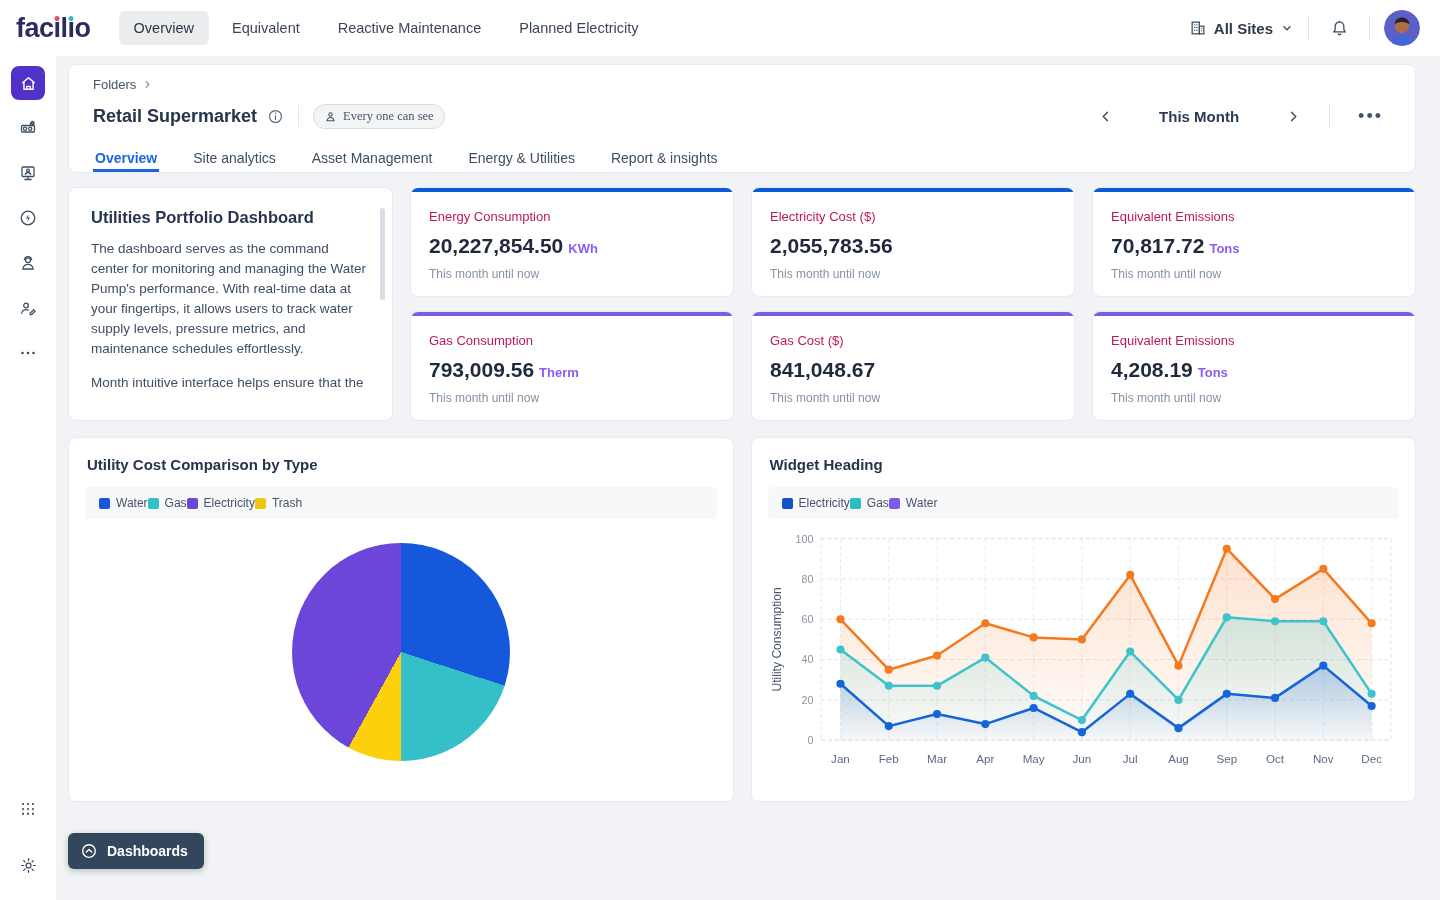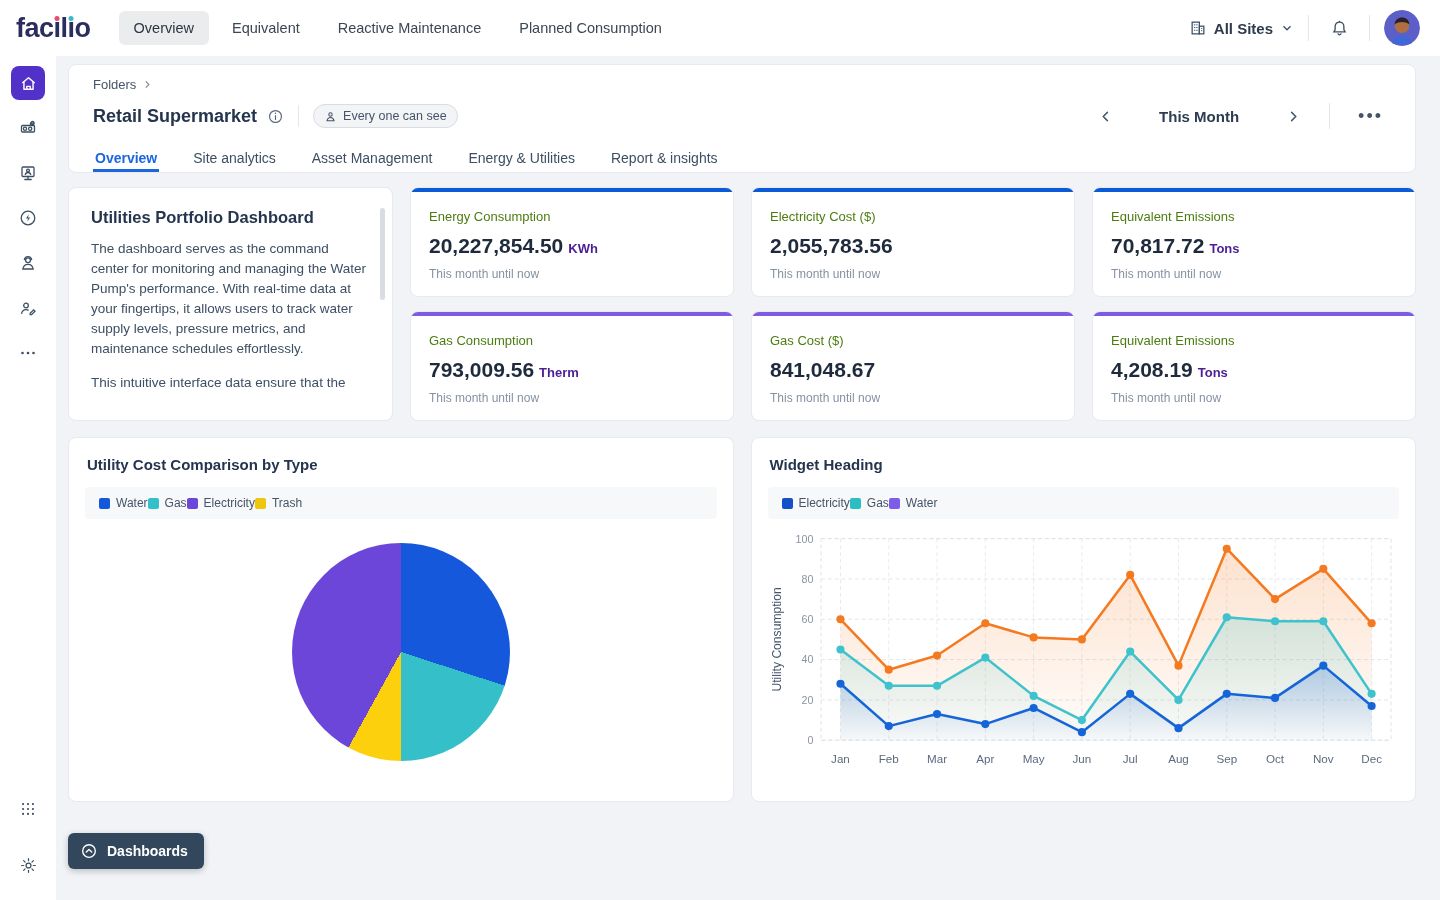--- a/index.html
+++ b/index.html
@@ -35,40 +35,40 @@
   .main { position:absolute; top:56px; left:56px; right:0; bottom:0; padding:8px 24px 0 12px; }
   .card { background:#fff; border:1px solid #e7eaee; border-radius:8px; }
 
   .header-card { padding:12px 24px 0; margin-bottom:14px;text-align:right; }
   .breadcrumb { display:flex; align-items:center; gap:6px; font-size:13px; color:#44546a; }
   .title-row { display:flex; align-items:center; margin-top:8px; }
   .page-title { font-size:18px; font-weight:700; color:#25354e; }
   .info-icon { margin-left:10px; display:flex; cursor:pointer; }
   .title-divider { width:1px; height:22px; background:#e3e6ea; margin:0 14px; }
   .badge { display:flex; align-items:center; gap:6px; font-size:12.5px; color:#44546a;
-    background:#f3f4f6; border:1px solid #d9dde2; border-radius:12px; padding:4px 10px; }
+    background:#f3f4f6; border:1px solid #d9dde2; border-radius:12px; padding:4px 10px;font-family:Liberation Serif, serif; }
   .title-right { margin-left:auto; display:flex; align-items:center; gap:10px; }
   .period-label { font-size:15px; font-weight:700; color:#2c3c52; margin:7px 28px; }
   .more-btn { font-size:18px; letter-spacing:2px; color:#44546a; cursor:pointer; padding:0 8px; }
   .tabs { display:flex; gap:32px; margin-top:14px; }
   .tab { font-size:14px; color:#3d4f63; padding:4px 2px 3px; cursor:pointer; border-bottom:3px solid transparent; }
   .tab.active { color:#1b66e0; font-weight:600; border-bottom-color:#1b66e0; }
 
   
   .kpi-grid { display:grid; grid-template-columns:325px 1fr 1fr 1fr; grid-template-rows:110px 110px; gap:14px 17px; }
   .desc-card { grid-row:1 / span 2; padding:20px 22px; position:relative; overflow:hidden; }
   .desc-title { font-size:16.5px; font-weight:700; color:#25354e; margin-bottom:12px; }
   .desc-text { font-size:13.5px; line-height:20px; color:#3d4f63; margin-bottom:14px; }
   .desc-scrollbar { position:absolute; right:7px; top:20px; width:5px; height:92px; border-radius:3px; background:#d9dde3; cursor:pointer; }
   .kpi-card { position:relative; overflow:hidden; padding:21px 18px 0; }
   .kpi-accent { position:absolute; top:0; left:0; right:0; height:4px; }
-  .kpi-title { font-size:13px; color:#4d7c0f; }
+  .kpi-title { font-size:13px; color:#be185d; }
   .kpi-value-row { margin-top:10px; display:flex; align-items:baseline; gap:5px; }
   .kpi-value { font-size:21px; font-weight:700; color:#1f2b3d; }
-  .kpi-unit { font-size:13px; font-weight:700; color:#4c1d95; }
+  .kpi-unit { font-size:13px; font-weight:700; color:#8b5cf6; }
   .kpi-caption { margin-top:9px; font-size:12px; color:#8592a2; }
 
   
   .charts-row { display:grid; grid-template-columns:1fr 1fr; gap:17px; margin-top:16px; height:355px; }
   .chart-card { padding:18px 16px; }
   .chart-title { font-size:15px; font-weight:700; color:#25354e; padding-left:2px; }
   .legend-strip { margin-top:14px; background:#f7f8f9; border-radius:4px; padding:9px 14px; display:flex; align-items:center; }
   .legend-item { display:flex; align-items:center; gap:6px; font-size:12px; color:#44546a; }
   .legend-swatch { width:11px; height:11px; border-radius:2px; }
   .pie { width:218px; height:218px; border-radius:50%; margin:24px auto 0; }
@@ -89,21 +89,21 @@
     <span>fac</span>
       <span class="logo-i"><span class="logo-dot pink"></span><span>ı</span></span>
       <span>l</span>
       <span class="logo-i"><span class="logo-dot cyan"></span><span>ı</span></span>
       <span>o</span>
   </div>
   <div class="nav-items">
     <div class="nav-item active">Overview</div>
     <div class="nav-item">Equivalent</div>
     <div class="nav-item">Reactive Maintenance</div>
-    <div class="nav-item">Planned Consumption</div>
+    <div class="nav-item">Planned Electricity</div>
   </div>
   <div class="topbar-right">
     <div class="site-selector">
       <svg class="icon" width="18" height="18" viewBox="0 0 20 20" fill="none" stroke="#3d4f63" stroke-width="1.4">
         <rect x="3.5" y="3.5" width="8" height="13"></rect>
           <rect x="11.5" y="8" width="5" height="8.5"></rect>
         <path d="M5.5 6.5h1.5M8 6.5h1.5M5.5 9.5h1.5M8 9.5h1.5M5.5 12.5h1.5M8 12.5h1.5M13.5 10.5h1.3M13.5 13h1.3" stroke-width="1.1"></path>
       </svg>
       <span>All Sites</span>
       <svg class="icon" width="14" height="14" viewBox="0 0 20 20" fill="none" stroke="#3d4f63" stroke-width="1.8">
@@ -253,21 +253,21 @@
       <div class="tab">Asset Management</div>
       <div class="tab">Energy &amp; Utilities</div>
       <div class="tab">Report &amp; insights</div>
     </div>
   </div>
 
   <div class="kpi-grid">
     <div class="card desc-card">
       <div class="desc-title">Utilities Portfolio Dashboard</div>
       <div class="desc-text">The dashboard serves as the command center for monitoring and managing the Water Pump's performance. With real-time data at your fingertips, it allows users to track water supply levels, pressure metrics, and maintenance schedules effortlessly.</div>
-      <div class="desc-text">This intuitive interface data ensure that the</div>
+      <div class="desc-text">Month intuitive interface helps ensure that the</div>
       <div class="desc-scrollbar"></div>
     </div>
 
     <div class="card kpi-card">
       <div class="kpi-accent" style="background-color: rgb(11, 90, 215);"></div>
       <div class="kpi-title">Energy Consumption</div>
       <div class="kpi-value-row">
           <span class="kpi-value">20,227,854.50</span>
           <span class="kpi-unit">KWh</span>
         </div>

